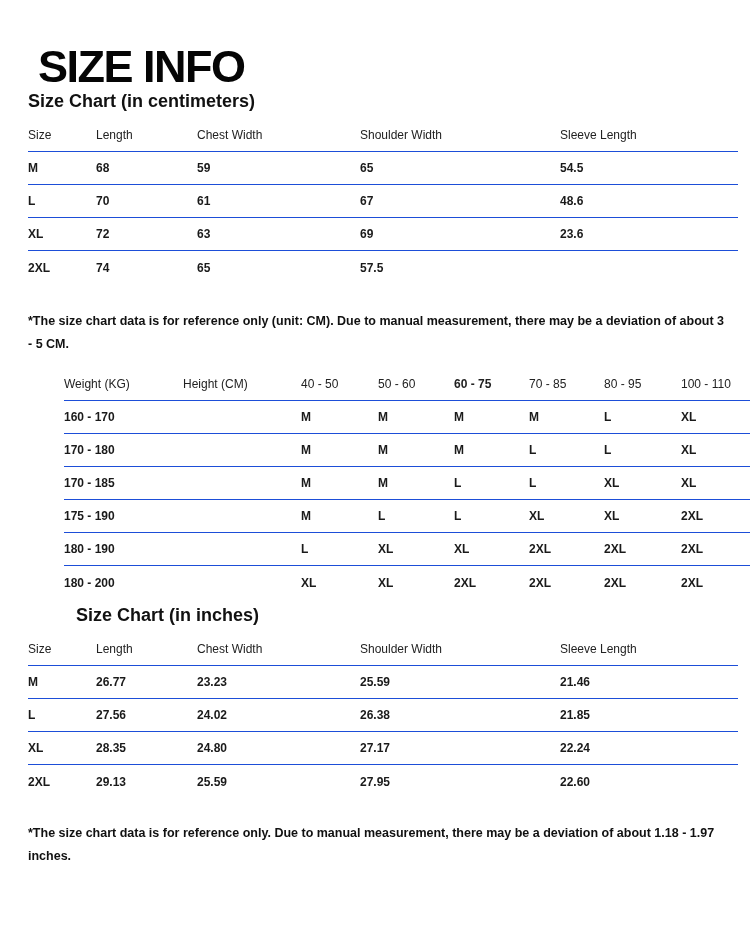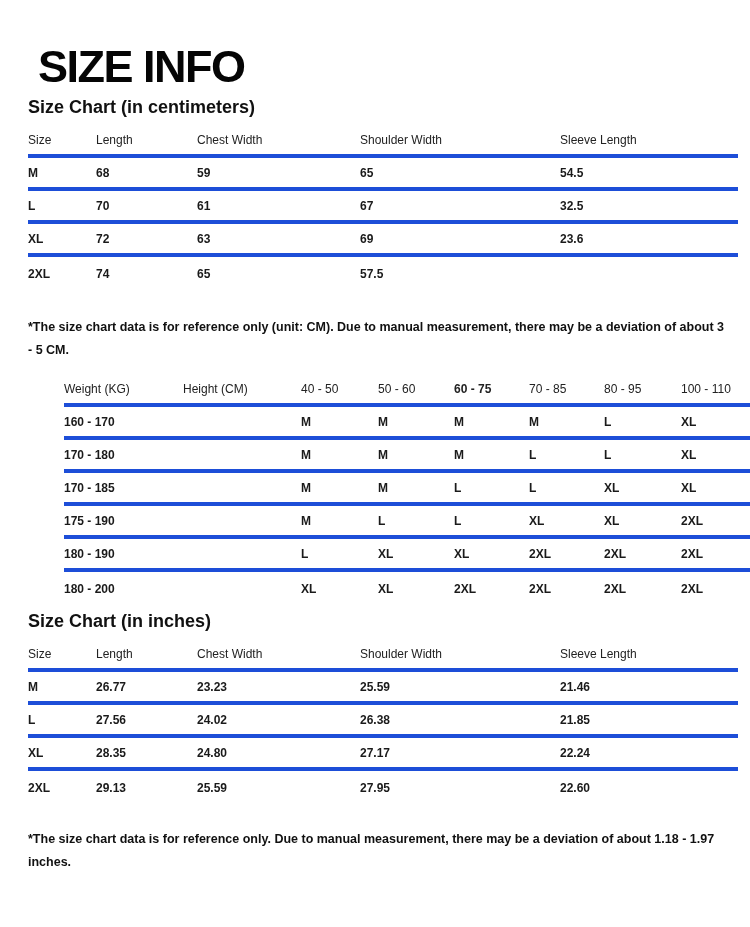--- a/index.html
+++ b/index.html
@@ -6,44 +6,44 @@
   html, body {
     width: 750px; height: 927px;
     background: #ffffff;
     font-family: "Liberation Sans", sans-serif;
     color: #111111;
     overflow: hidden;
   }
   .page { padding: 0 12px 0 28px; width: 750px; }
 
   .main-title {
-    margin: 44px 0 11px 10px;
+    margin: 44px 0 5px 10px;
     font-size: 45px;
     font-weight: 700;
     letter-spacing: -1.5px;
     line-height: 1;
     color: #050505;
     white-space: nowrap;
   }
 
   .section-heading {
     font-size: 18px;
     font-weight: 700;
     line-height: 15px;
     color: #111;
   }
   .heading-cm { margin-top: 0; }
-  .heading-inch { margin-top: 9px; }
+  .heading-inch { margin-top: 9px; margin-left: 48px; }
 
   .chart-table { margin-top: 10px; width: 100%; }
   .trow {
     display: flex;
     align-items: center;
     height: 33px;
-    border-bottom: 4px solid #1d4ed8;
+    border-bottom: 1px solid #1d4ed8;
   }
   .trow:last-child { border-bottom: none; }
   .tcell {
     flex: none;
     font-size: 12px;
     font-weight: 600;
     color: #1a1a1a;
     white-space: nowrap;
     overflow: hidden;
   }
@@ -101,21 +101,21 @@
         <div class="tcell">68</div>
         <div class="tcell">59</div>
         <div class="tcell">65</div>
         <div class="tcell">54.5</div>
       </div>
       <div class="trow tbody-row">
         <div class="tcell">L</div>
         <div class="tcell">70</div>
         <div class="tcell">61</div>
         <div class="tcell">67</div>
-        <div class="tcell">32.5</div>
+        <div class="tcell">48.6</div>
       </div>
       <div class="trow tbody-row">
         <div class="tcell">XL</div>
         <div class="tcell">72</div>
         <div class="tcell">63</div>
         <div class="tcell">69</div>
         <div class="tcell">23.6</div>
       </div>
       <div class="trow tbody-row">
         <div class="tcell">2XL</div>

